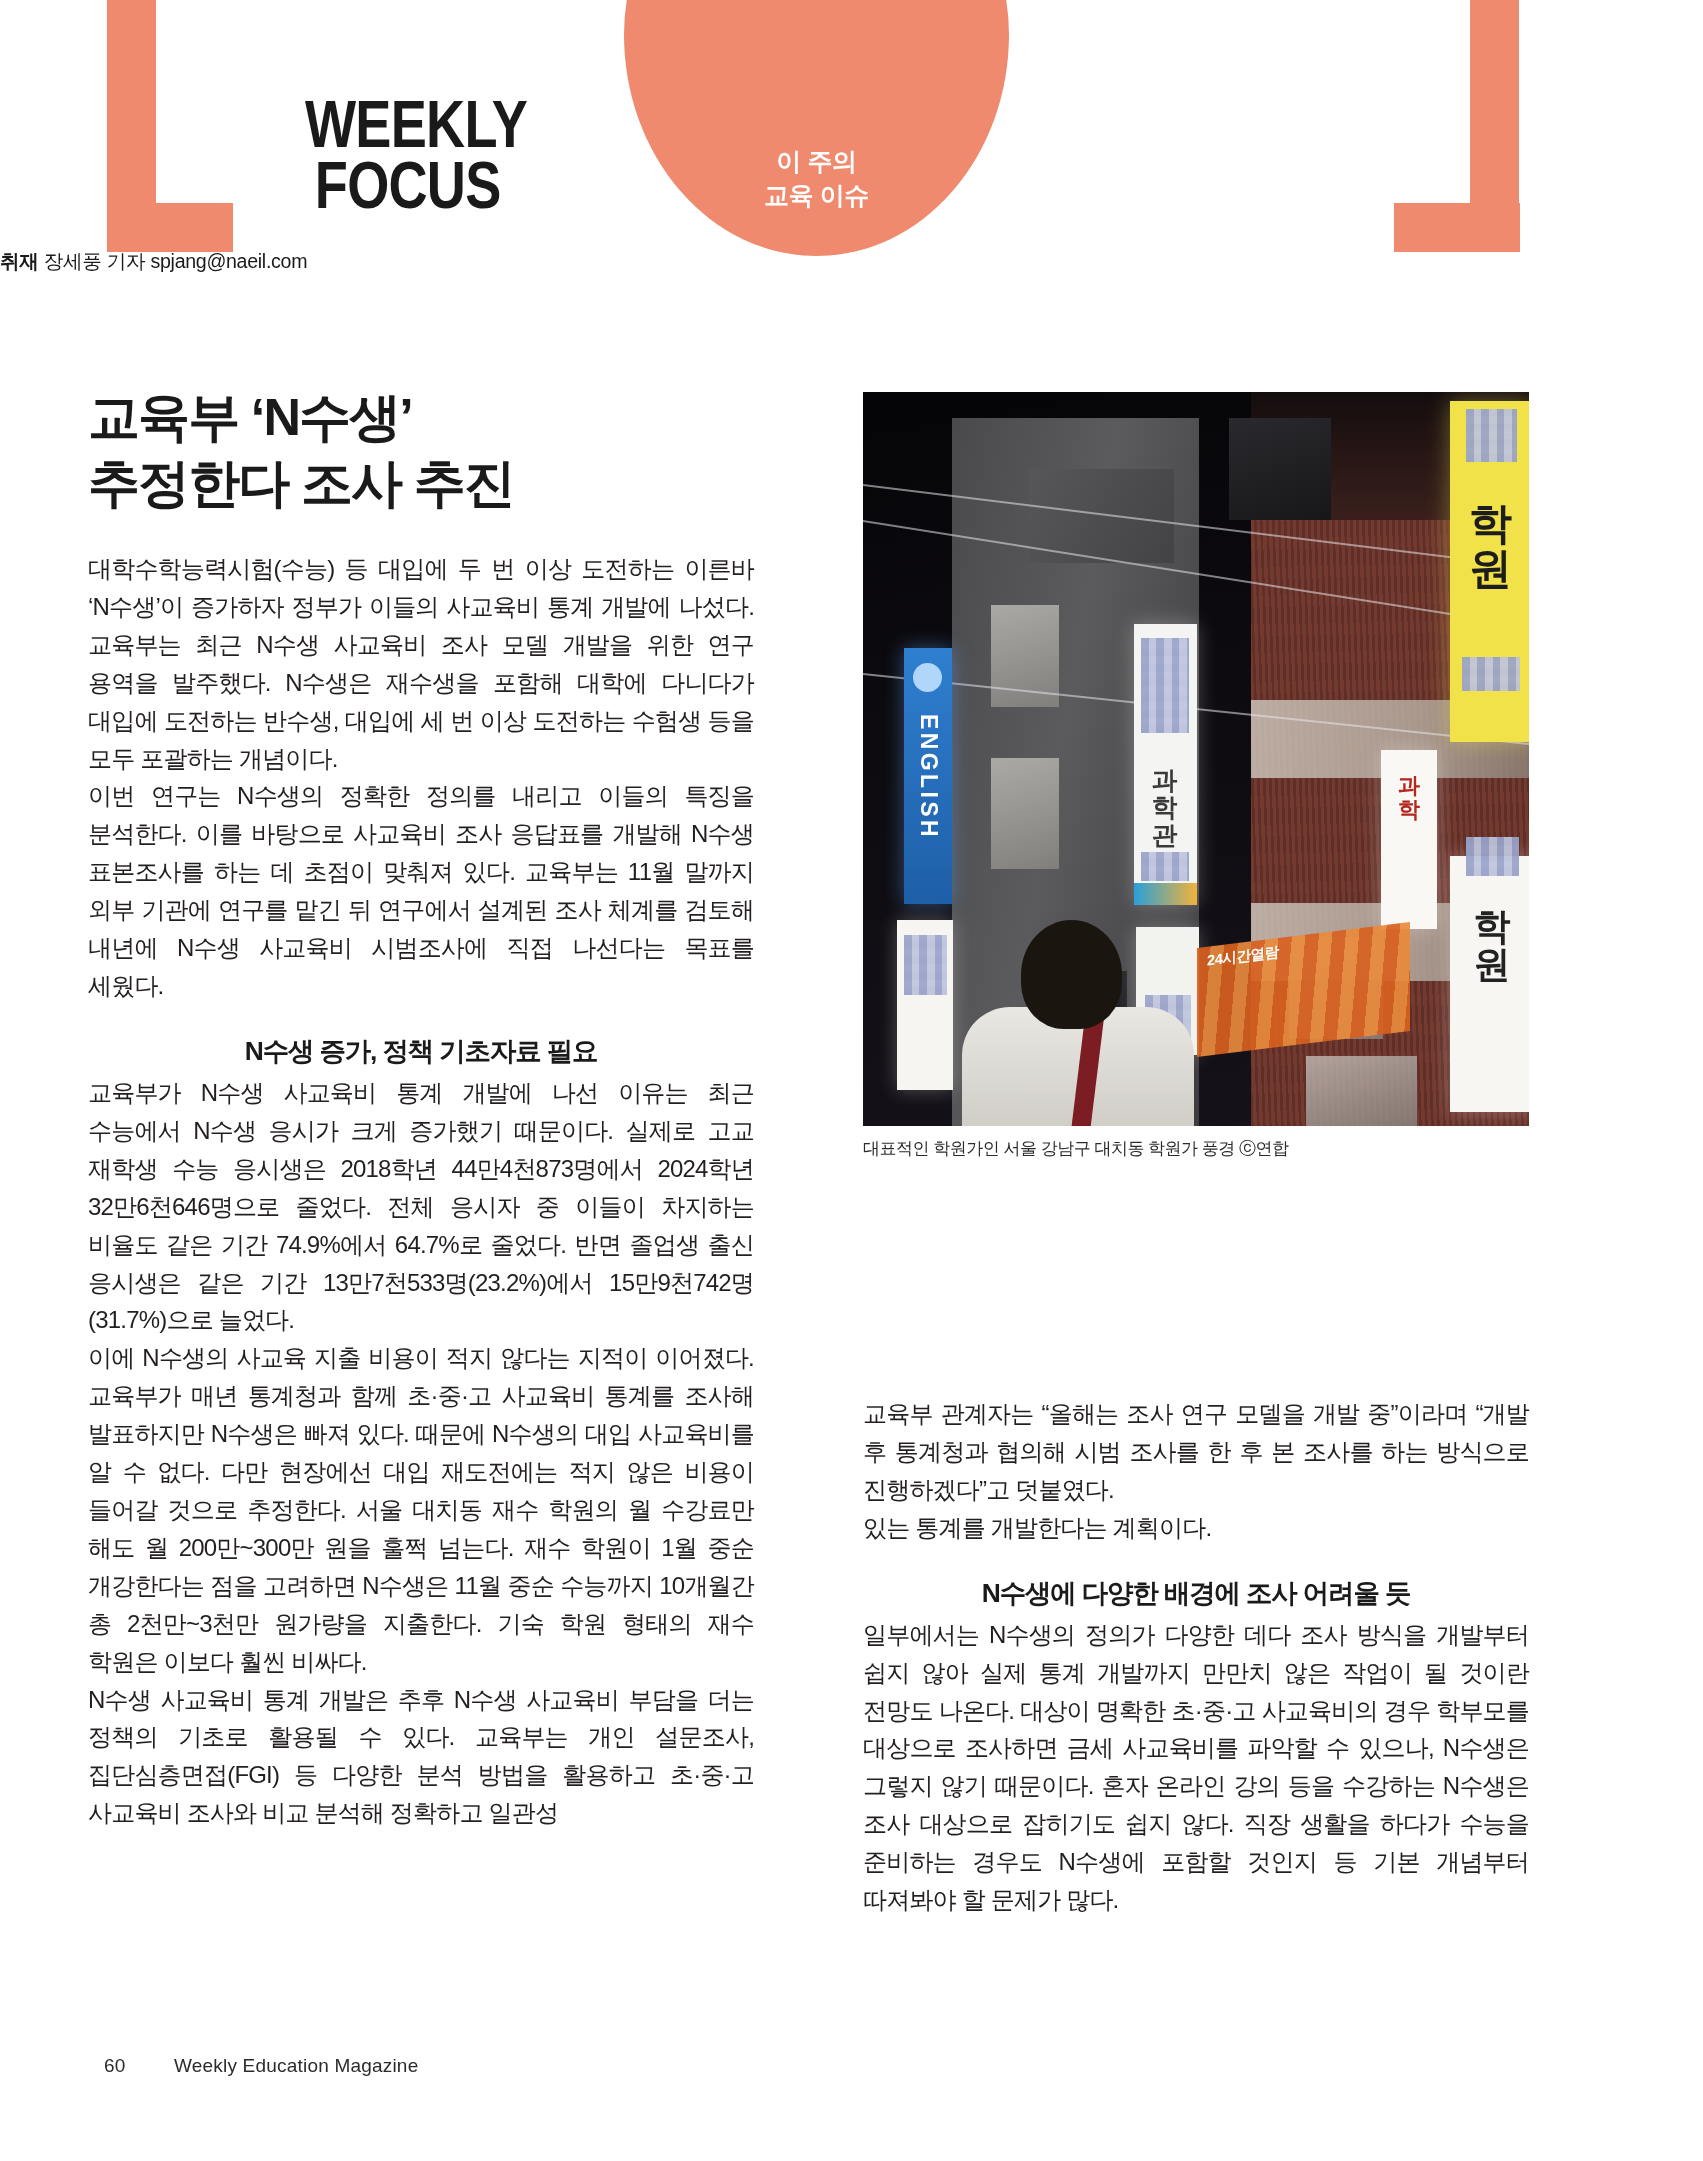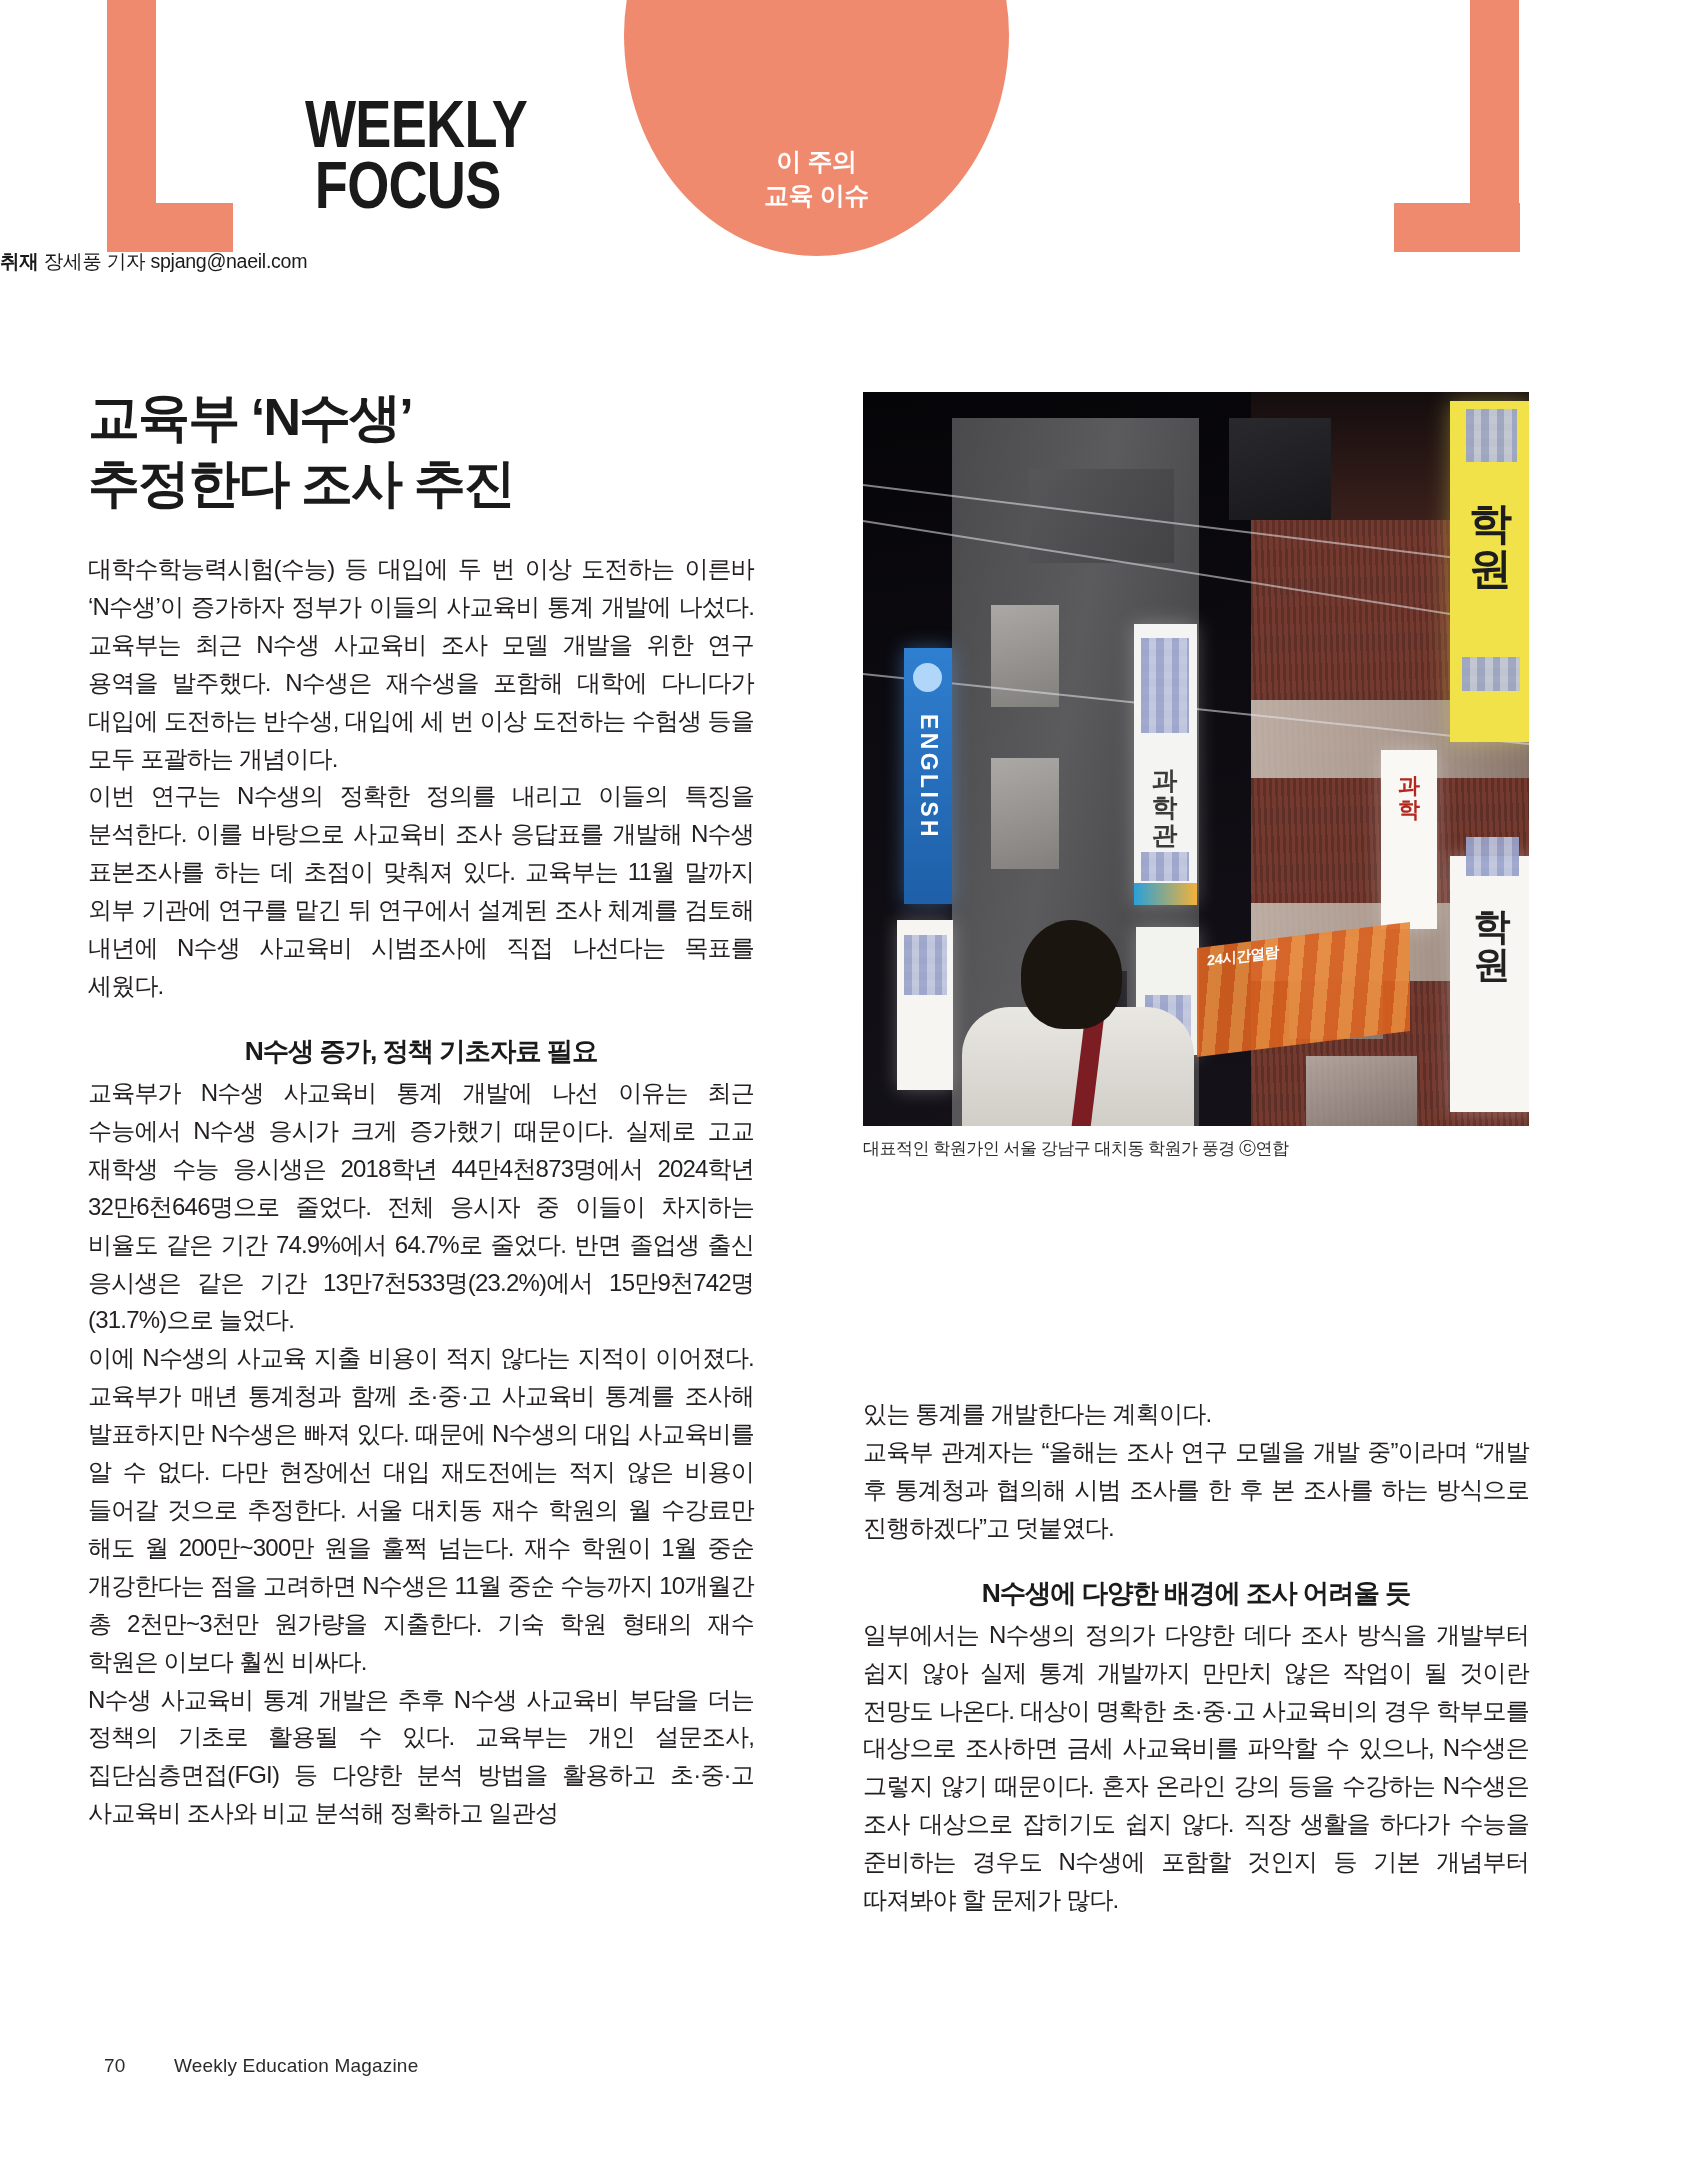--- a/index.html
+++ b/index.html
@@ -268,23 +268,23 @@
     <div class="ph awning-txt">24시간열람</div>
 
     <div class="ph person-body"></div>
     <div class="ph person-strap"></div>
     <div class="ph person-head"></div>
   </div>
   <figcaption id="photo-caption">대표적인 학원가인 서울 강남구 대치동 학원가 풍경 ⓒ연합</figcaption>
 </figure>
 
 <div id="col-right" style="top:1395px;">
+  <p class="body-p">교육부 관계자는 “올해는 조사 연구 모델을 개발 중”이라며 “개발 후 통계청과 협의해 시범 조사를 한 후 본 조사를 하는 방식으로 진행하겠다”고 덧붙였다.</p>
   <p class="body-p">있는 통계를 개발한다는 계획이다.</p>
-  <p class="body-p">교육부 관계자는 “올해는 조사 연구 모델을 개발 중”이라며 “개발 후 통계청과 협의해 시범 조사를 한 후 본 조사를 하는 방식으로 진행하겠다”고 덧붙였다.</p>
 
   <h2 class="subhead">N수생에 다양한 배경에 조사 어려울 듯</h2>
   <p class="body-p">일부에서는 N수생의 정의가 다양한 데다 조사 방식을 개발부터 쉽지 않아 실제 통계 개발까지 만만치 않은 작업이 될 것이란 전망도 나온다. 대상이 명확한 초·중·고 사교육비의 경우 학부모를 대상으로 조사하면 금세 사교육비를 파악할 수 있으나, N수생은 그렇지 않기 때문이다. 혼자 온라인 강의 등을 수강하는 N수생은 조사 대상으로 잡히기도 쉽지 않다. 직장 생활을 하다가 수능을 준비하는 경우도 N수생에 포함할 것인지 등 기본 개념부터 따져봐야 할 문제가 많다.</p>
 </div>
 
 <div id="footer">
-  <span class="pg">70</span><span>Weekly Education Magazine</span>
+  <span class="pg">60</span><span>Weekly Education Magazine</span>
 </div>
 
 
 </body></html>

